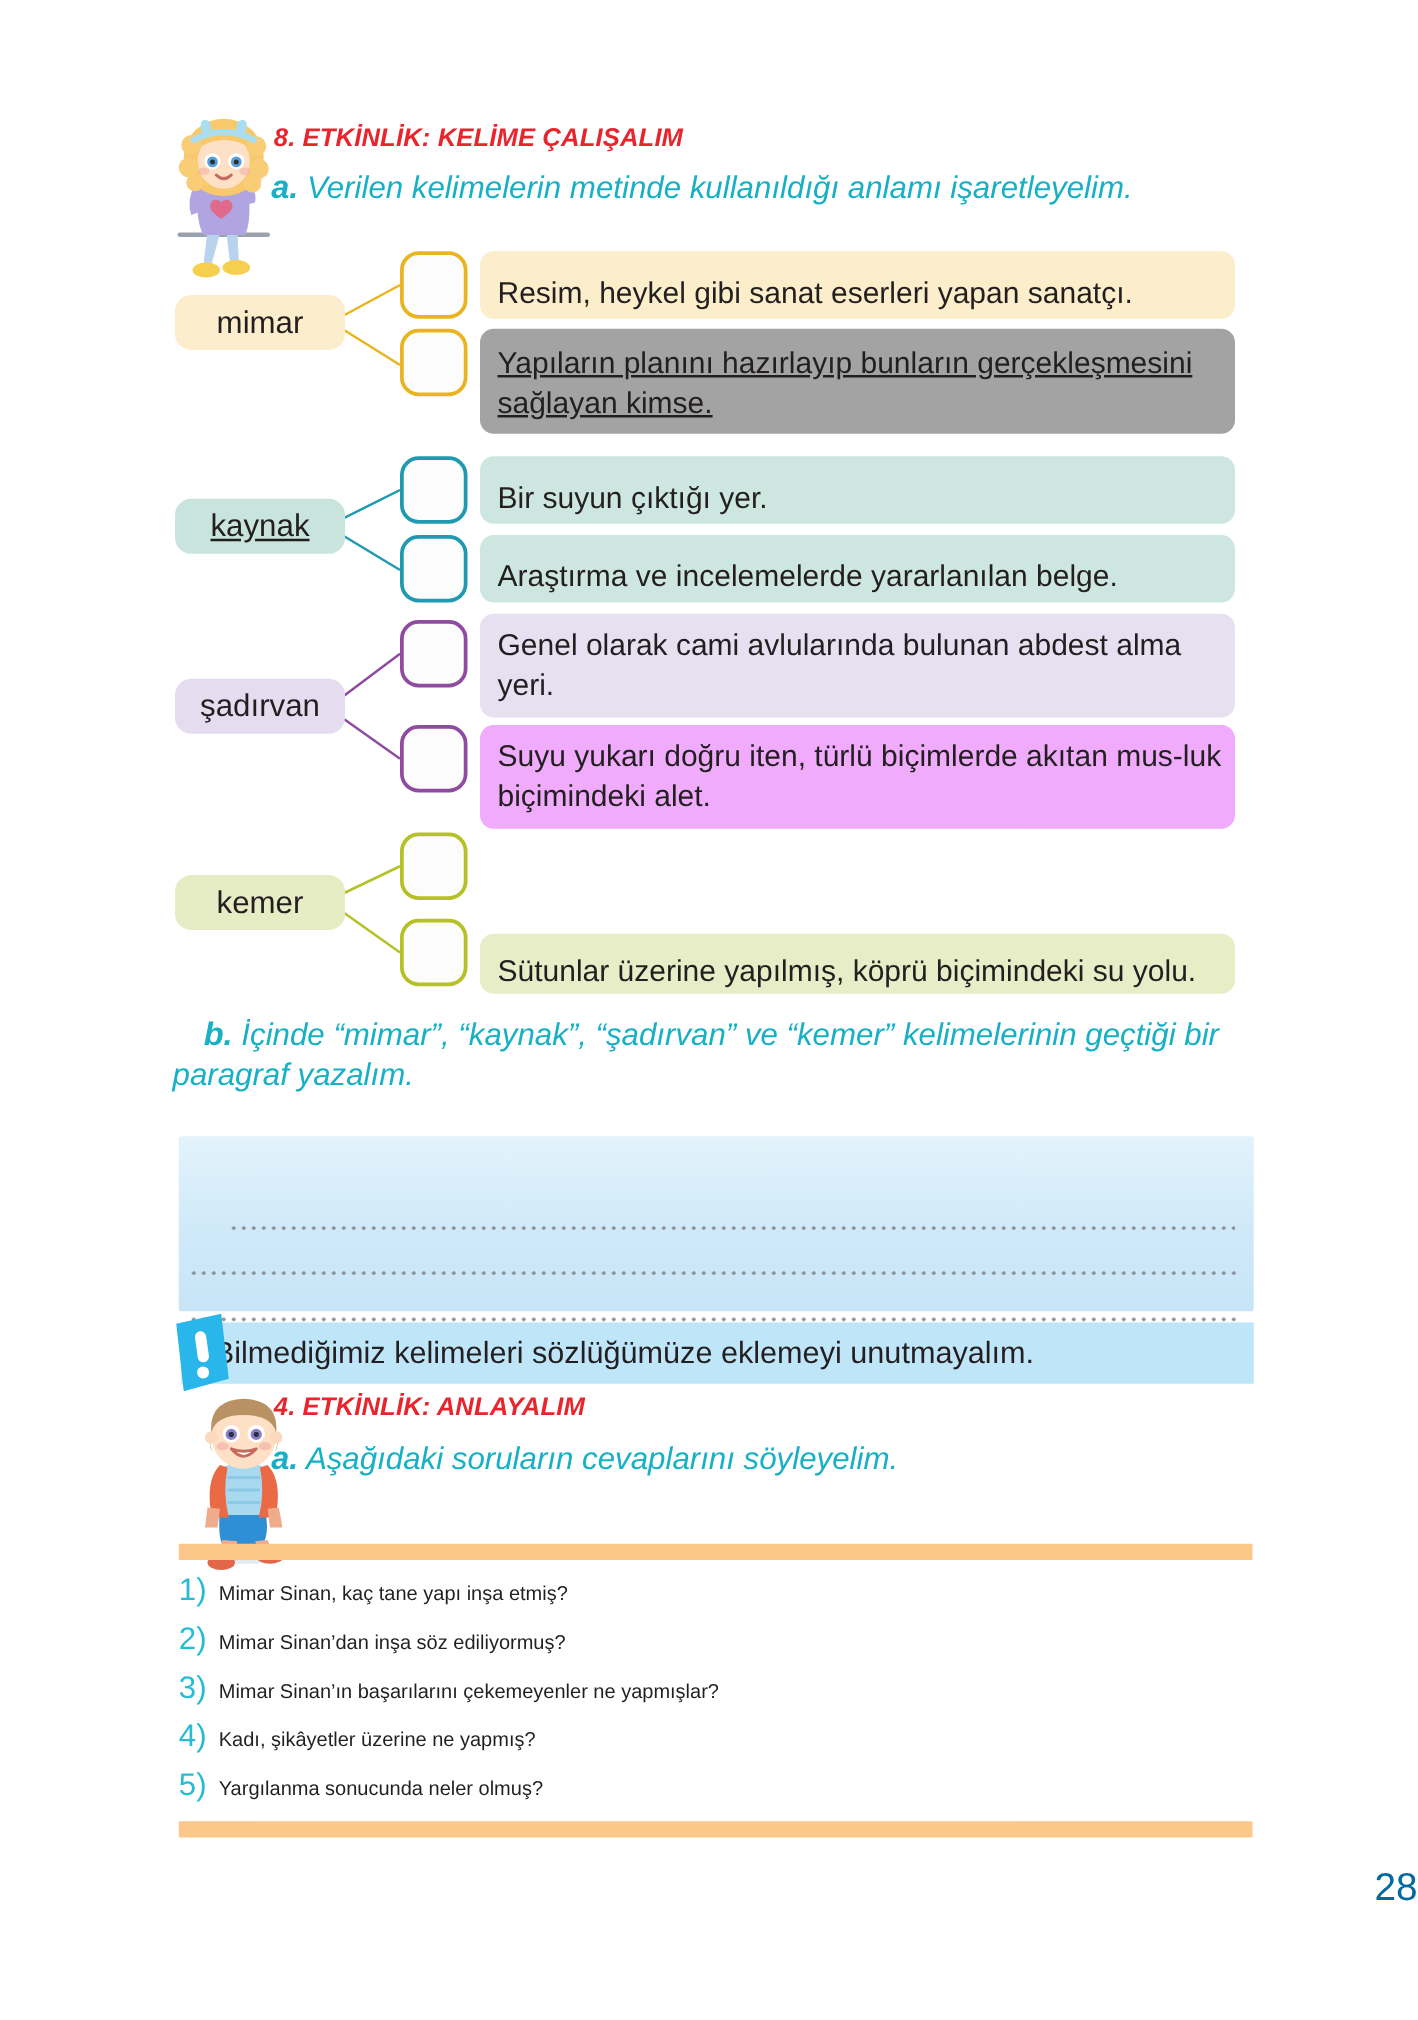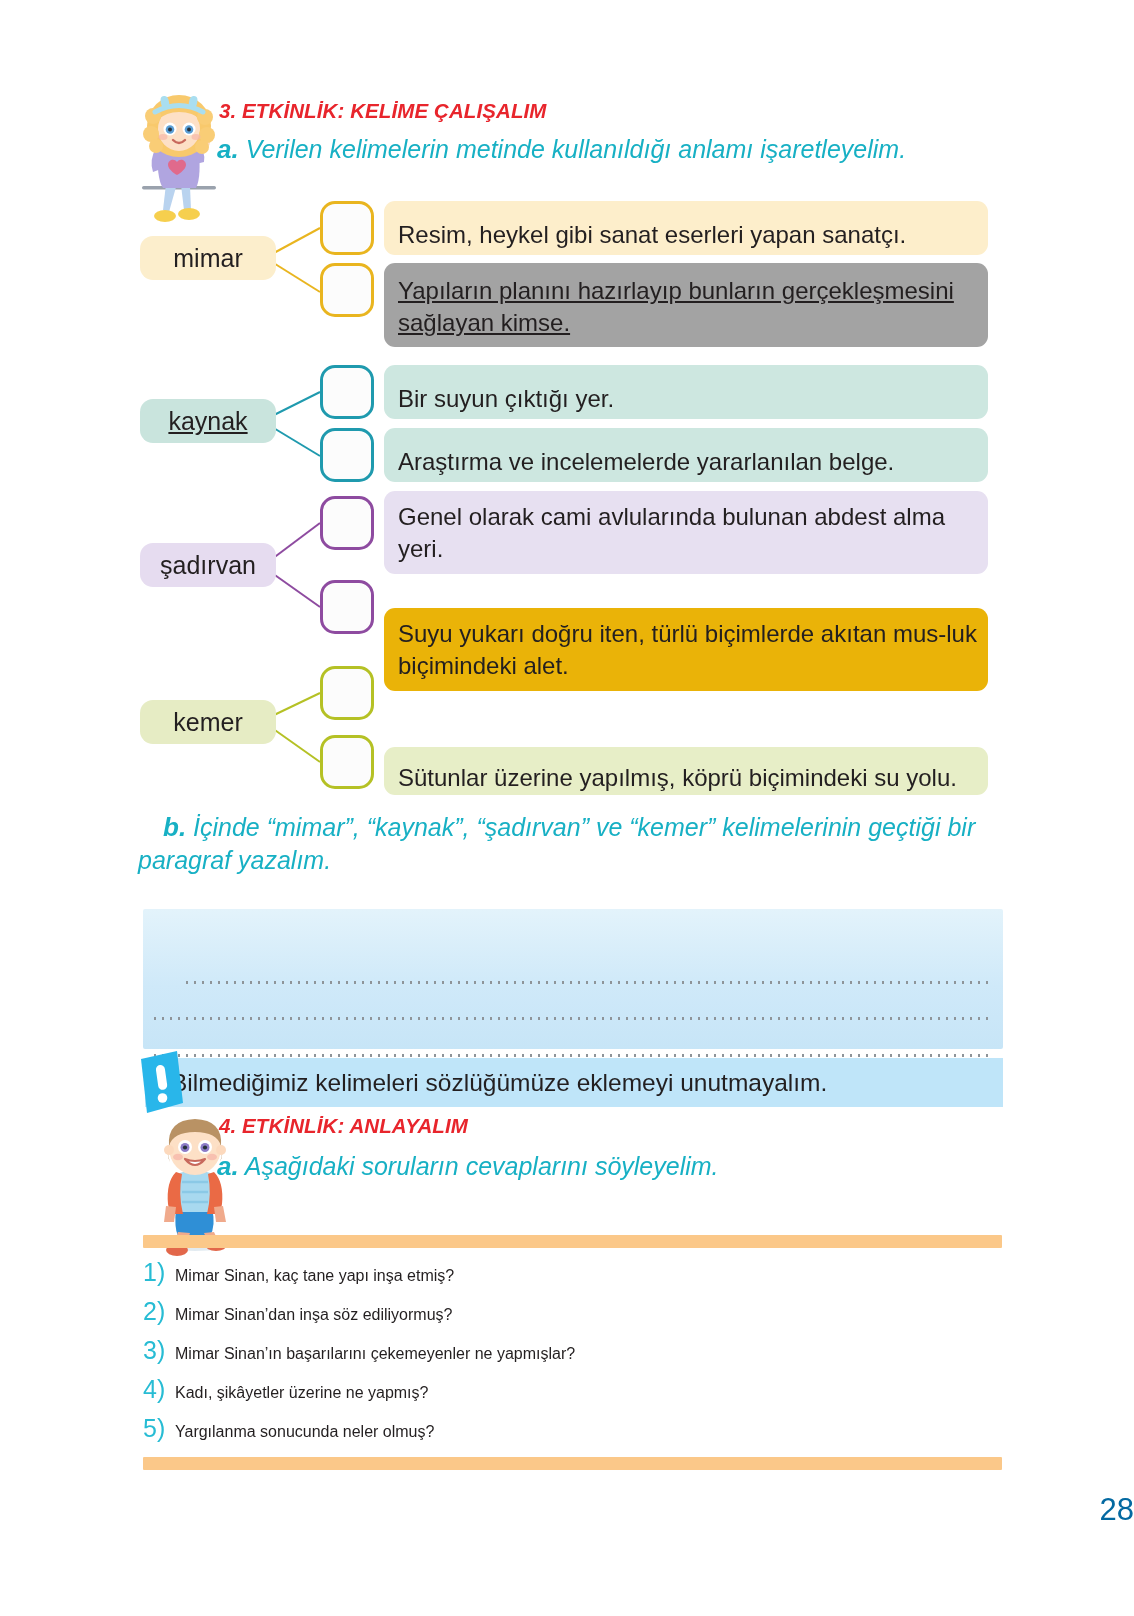--- a/index.html
+++ b/index.html
@@ -125,21 +125,21 @@
       <circle cx="34" cy="43.5" r="2" fill="#27323c"></circle>
       <circle cx="53" cy="43.5" r="2" fill="#27323c"></circle>
 
       <path d="M37 54 q6 6 12 0" stroke="#c8695c" stroke-width="2.4" fill="none" stroke-linecap="round"></path>
 
       <ellipse cx="27" cy="51" rx="4.5" ry="3" fill="#f6b6a8" opacity=".7"></ellipse>
       <ellipse cx="60" cy="51" rx="4.5" ry="3" fill="#f6b6a8" opacity=".7"></ellipse>
     </svg>
   </div>
 
-  <div class="abs act-title" style="left:219px;top:99px;">3. ETKİNLİK: KELİME ÇALIŞALIM</div>
+  <div class="abs act-title" style="left:219px;top:99px;">8. ETKİNLİK: KELİME ÇALIŞALIM</div>
 
   <div class="abs act-sub" style="left:217px;top:134px;">
     <b>a.</b><span> Verilen kelimelerin metinde kullanıldığı anlamı işaretleyelim.</span>
   </div>
 
   <svg class="connector" style="left:0;top:0;width:1134px;height:1616px;">
 
     <path d="M272 254 L320 228" stroke="#e9b51f" stroke-width="2" fill="none"></path>
     <path d="M272 262 L320 292" stroke="#e9b51f" stroke-width="2" fill="none"></path>
 
@@ -168,21 +168,21 @@
 
   <div class="chk" style="left:320px;top:428px;border-color:#1f9aae;"></div>
   <div class="defbox" style="left:384px;top:428px;width:604px;height:54px;background:#cde7e0;display:flex;align-items:center;">Araştırma ve incelemelerde yararlanılan belge.</div>
 
   <div class="word-chip" style="left:140px;top:543px;background:#e6dcf0;">şadırvan</div>
 
   <div class="chk" style="left:320px;top:496px;border-color:#8e4ba0;"></div>
   <div class="defbox" style="left:384px;top:491px;width:604px;height:83px;background:#e7e0f1;padding-top:10px;">Genel olarak cami avlularında bulunan abdest alma yeri.</div>
 
   <div class="chk" style="left:320px;top:580px;border-color:#8e4ba0;"></div>
-  <div class="defbox" style="left:384px;top:608px;width:604px;height:83px;background:#eab308;padding-top:10px;">Suyu yukarı doğru iten, türlü biçimlerde akıtan mus-luk biçimindeki alet.</div>
+  <div class="defbox" style="left:384px;top:580px;width:604px;height:83px;background:#f0abfc;padding-top:10px;">Suyu yukarı doğru iten, türlü biçimlerde akıtan mus-luk biçimindeki alet.</div>
 
   <div class="word-chip" style="left:140px;top:700px;background:#e6ecc4;">kemer</div>
 
   <div class="chk" style="left:320px;top:666px;border-color:#b5c125;"></div>
 
   <div class="chk" style="left:320px;top:735px;border-color:#b5c125;"></div>
   <div class="defbox" style="left:384px;top:747px;width:604px;height:48px;background:#e7eec7;display:flex;align-items:center;">Sütunlar üzerine yapılmış, köprü biçimindeki su yolu.</div>
 
   <div class="abs act-sub" style="left:163px;top:812px;">
     <b>b.</b><span> İçinde “mimar”, “kaynak”, “şadırvan” ve “kemer” kelimelerinin geçtiği bir</span>

